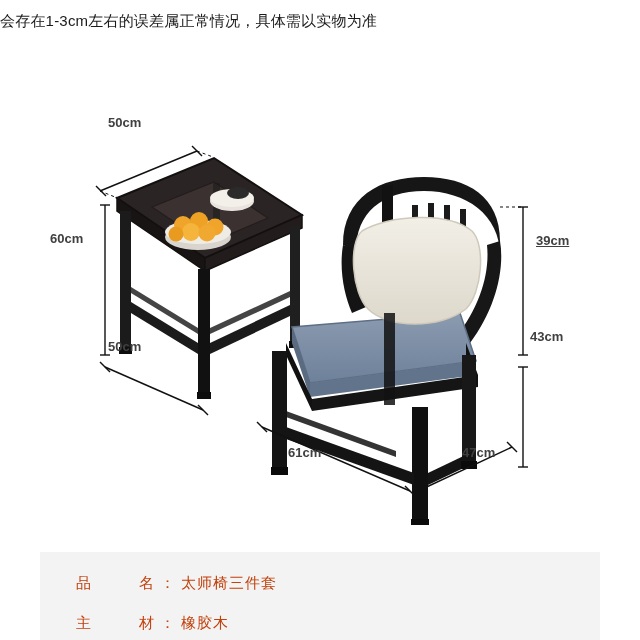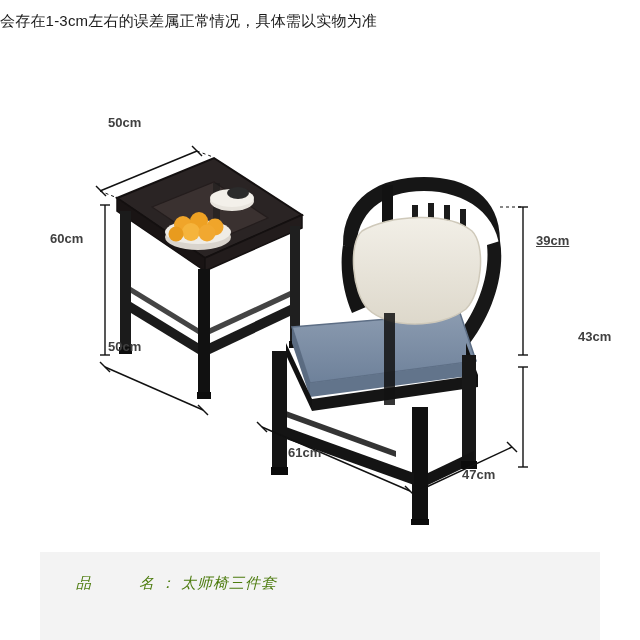--- a/index.html
+++ b/index.html
@@ -56,24 +56,23 @@
     left: 40px;
     top: 552px;
     width: 560px;
     height: 88px;
     background: #f3f3f3;
   }
   .spec-row {
     position: absolute;
     left: 36px;
     font-size: 15px;
-    color: #4d7c0f;
+    color: #c2410c;
     white-space: nowrap;
     letter-spacing: 1px;
-    font-style: italic;
   }
   .spec-row .k { letter-spacing: 6px; }
   .spec-row-1 { top: 22px; }
   .spec-row-2 { top: 62px; }
 
   svg { display: block; }
 </style>
 </head>
 <body>
 
@@ -210,24 +209,27 @@
         <line x1="413" y1="431" x2="423" y2="441"></line>
         <line x1="507" y1="387" x2="517" y2="397"></line>
       </g>
     </svg>
 
     <div class="dim-label" style="left:108px; top:60px;">50cm</div>
     <div class="dim-label" style="left:50px; top:168px;margin-top:8px;">60cm</div>
     <div class="dim-label" style="left:108px; top:284px;">50cm</div>
 
     <div class="dim-label" style="left:536px; top:178px;text-decoration:underline;">39cm</div>
-    <div class="dim-label" style="left:530px; top:274px;margin-left:48px;">43cm</div>
+    <div class="dim-label" style="left:530px; top:274px;">43cm</div>
     <div class="dim-label" style="left:288px; top:390px;">61cm</div>
-    <div class="dim-label" style="left:462px; top:412px;">47cm</div>
+    <div class="dim-label" style="left:462px; top:390px;">47cm</div>
   </div>
 
   <div class="spec-panel">
     <div class="spec-row spec-row-1">
       <span class="k">品　　名：</span><span>太师椅三件套</span>
     </div>
+    <div class="spec-row spec-row-2">
+      <span class="k">主　　材：</span><span>橡胶木</span>
+    </div>
   </div>
 
 </div>
 
 </body></html>

